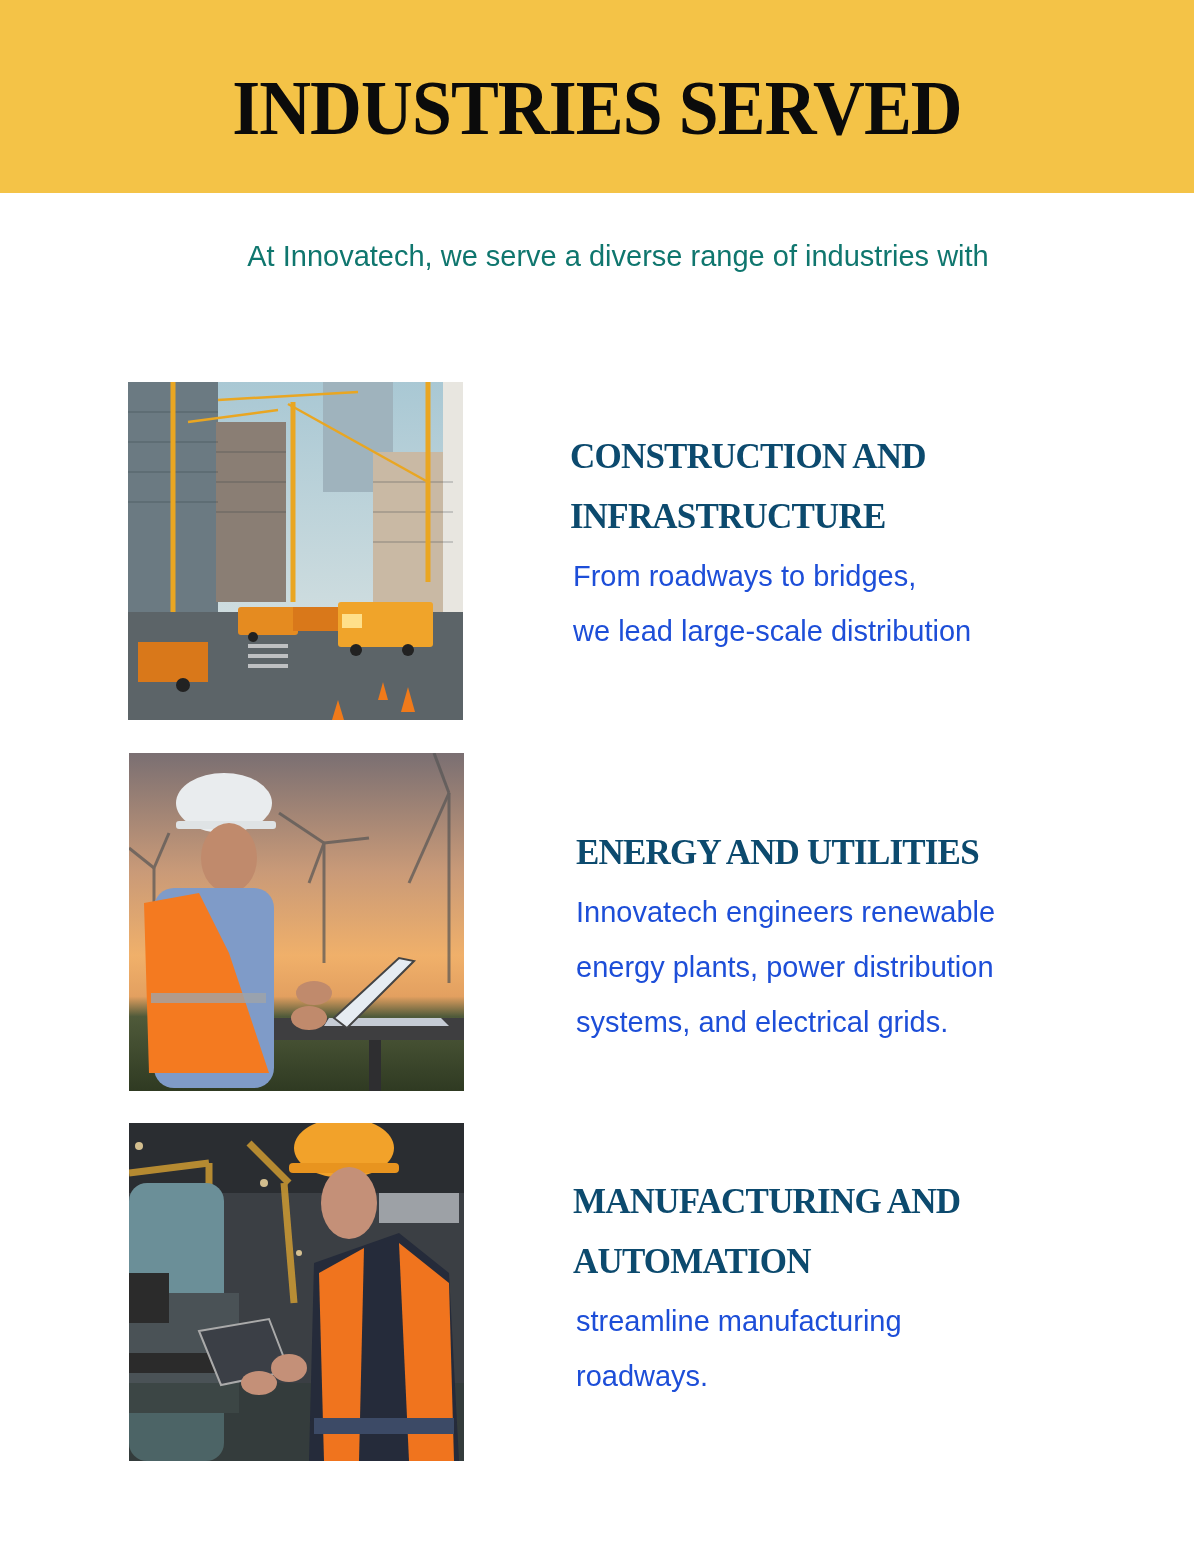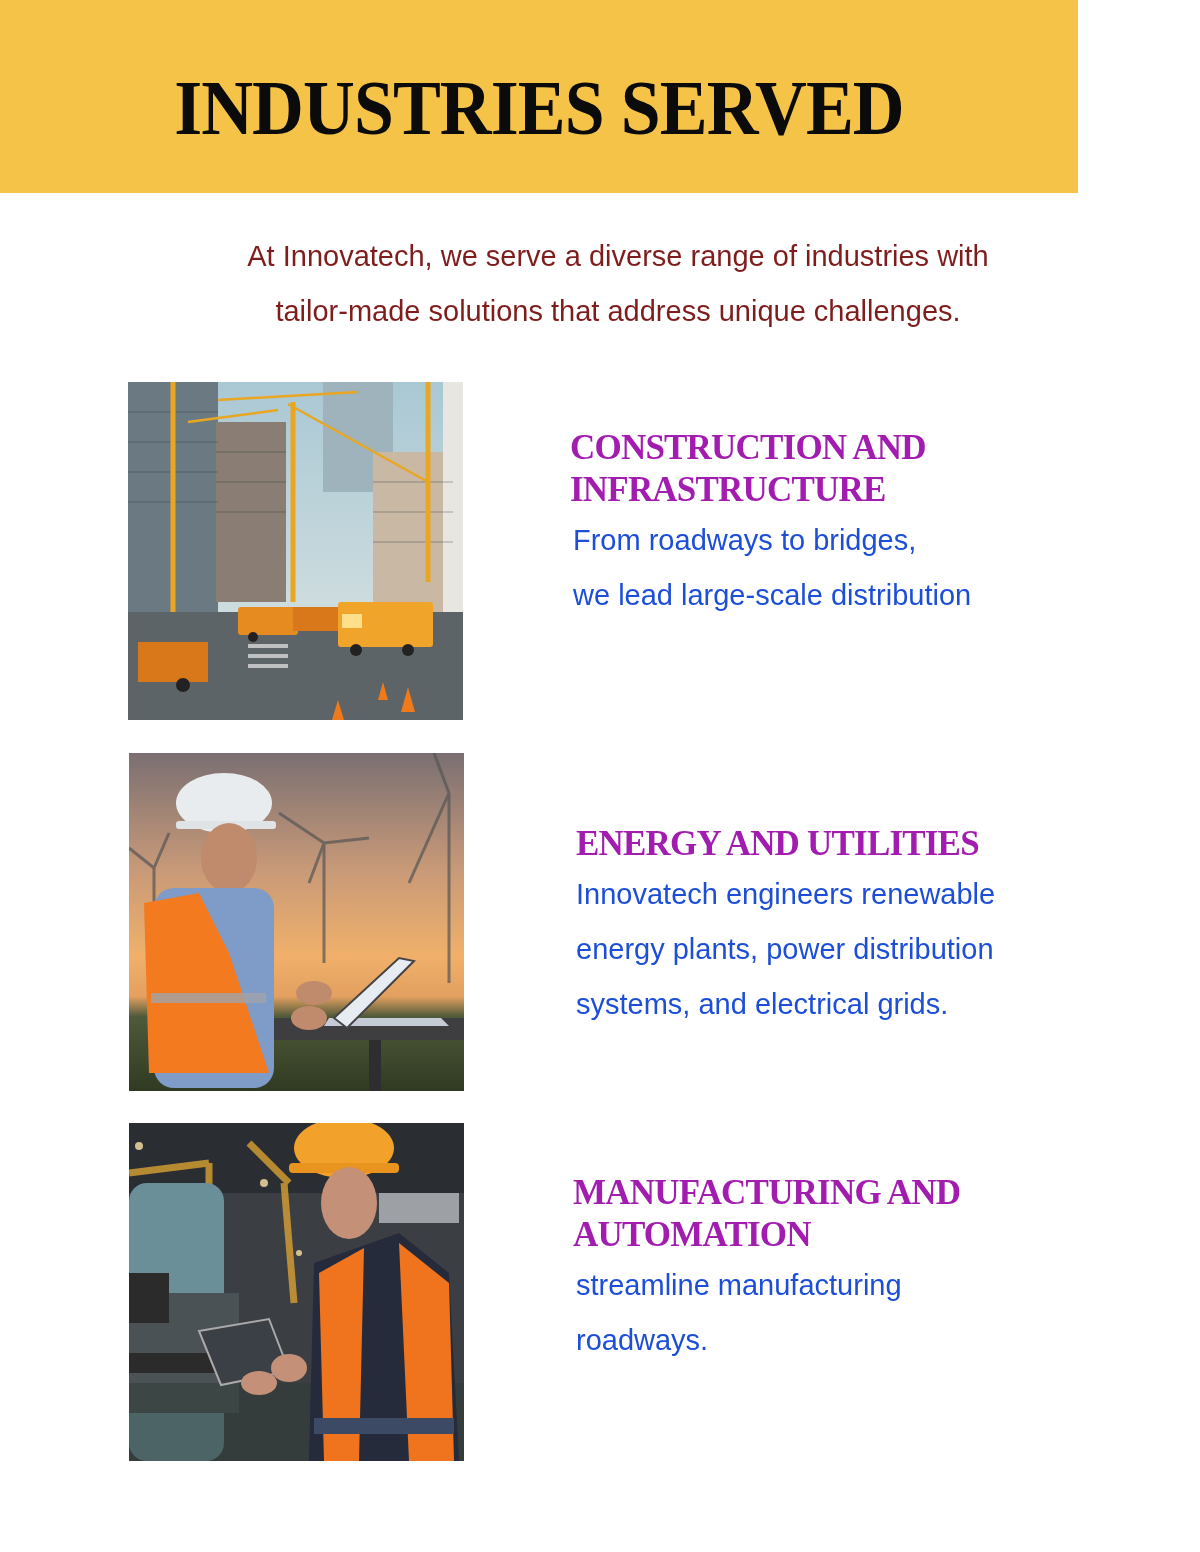--- a/index.html
+++ b/index.html
@@ -2,59 +2,58 @@
 <html><head>
 <meta charset="utf-8">
 <style>
   html, body { margin: 0; padding: 0; }
   body {
     width: 1200px; height: 1552px; background: #ffffff;
     position: relative; overflow: hidden;
     font-family: "Liberation Sans", sans-serif; color: #0d0d0d;
   }
   .banner {
-    position: absolute; left: 0; top: 0; width: 1078px; height: 193px;
+    position: absolute; left: 0; top: 0; width: 1194px; height: 193px;
     background: #f4c347;
   }
   .banner-title {
     position: absolute; left: 0; right: 0; top: 62px; text-align: center;
     font-family: "Liberation Serif", serif; font-weight: 700;
     font-size: 78px; line-height: 92px; letter-spacing: -1px;
     color: #0b0b0b; transform: scaleX(0.92); transform-origin: center;
   }
   .intro {
     position: absolute; left: 180px; width: 876px; top: 229px;
-    text-align: center; font-size: 29px; line-height: 55px; color: #7f1d1d;
+    text-align: center; font-size: 29px; line-height: 55px; color: #0f766e;
   }
   .img {
     position: absolute; width: 335px; height: 338px; overflow: hidden;
   }
   .img svg { display: block; width: 100%; height: 100%; }
   .section { position: absolute; }
   .heading {
     font-family: "Liberation Serif", serif; font-weight: 700;
-    font-size: 35px; line-height: 42px; color: #a21caf;
+    font-size: 35px; line-height: 60px; color: #0c4a6e;
     letter-spacing: -0.8px; white-space: pre-line;
   }
   .body {
     font-size: 29px; line-height: 55px; color: #1d4ed8; margin-top: 2px;
     padding-left: 3px;
   }
   .body div { white-space: nowrap; }
 </style>
 </head>
 <body>
 
 <div class="banner">
   <div class="banner-title">INDUSTRIES SERVED</div>
 </div>
 
 <div class="intro">
   <div>At Innovatech, we serve a diverse range of industries with</div>
-  <div>tailor-made solutions that address unique challenges.</div>
 </div>
 
 <div class="img" style="left:128px; top:382px;">
   <svg viewBox="0 0 335 338" preserveAspectRatio="none">
     <defs>
       <linearGradient id="sky1" x1="0" y1="0" x2="0" y2="1">
         <stop offset="0" stop-color="#a9c8d4"></stop>
           <stop offset="1" stop-color="#dfe6e4"></stop>
       </linearGradient>
     </defs>

